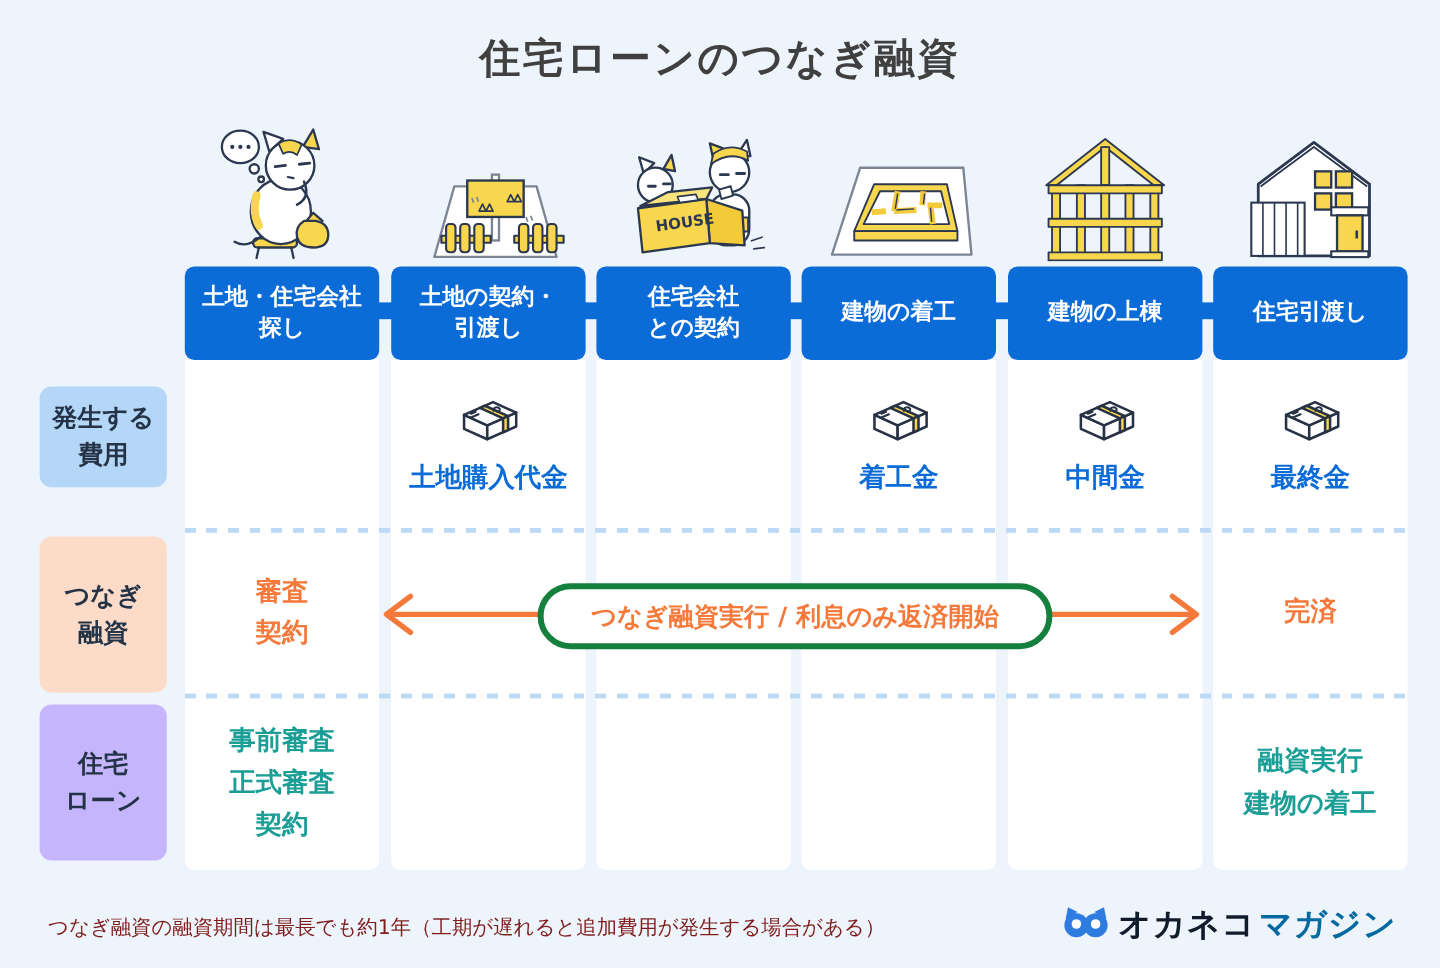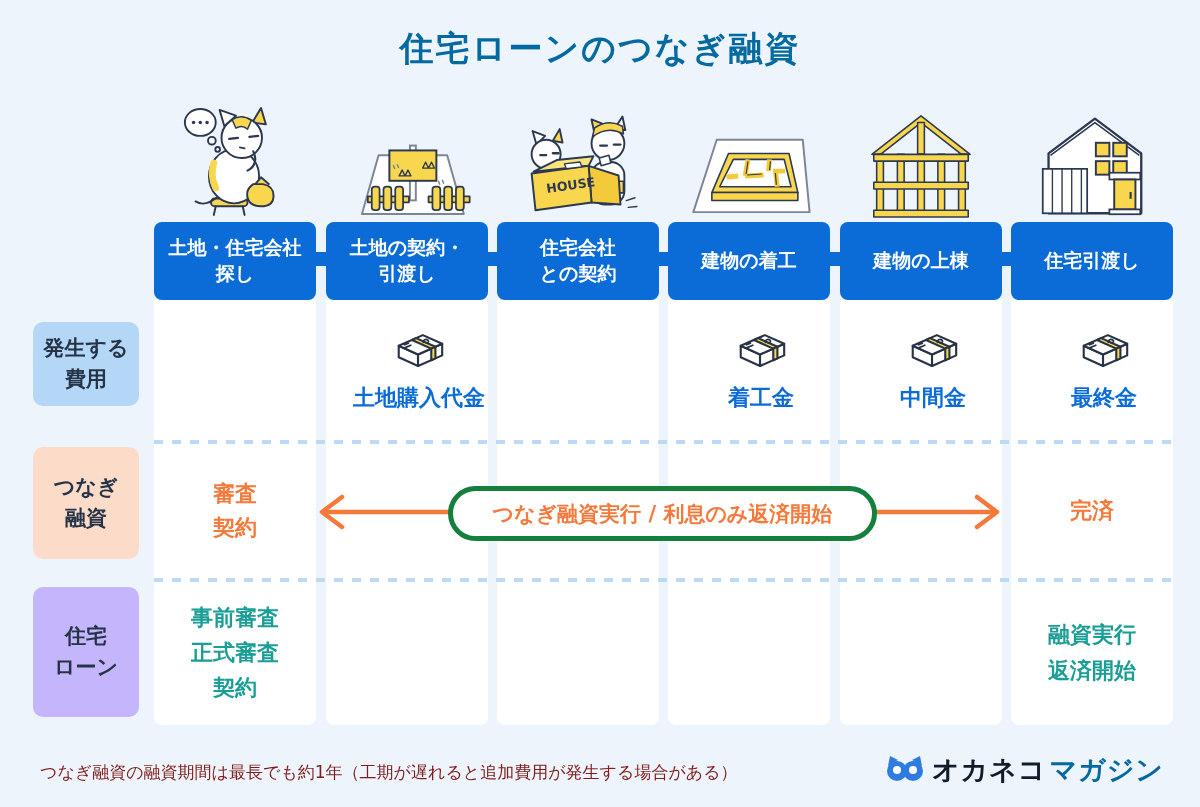--- a/index.html
+++ b/index.html
@@ -4,21 +4,21 @@
 <style>
   html,body { margin:0; padding:0; background:#e2e8ef; }
   .page {
     position:relative; width:1200px; height:807px; overflow:hidden;
     background:#eef4fb;
     font-family:"DejaVu Sans","Liberation Sans",sans-serif;
   }
   .title {
     position:absolute; top:26px; left:0; width:100%;
     text-align:center; font-size:34px; font-weight:800;
-    color:#0369a1; letter-spacing:2px;
+    color:#404040; letter-spacing:2px;
   }
   
   .c1{left:154px}.c2{left:326px}.c3{left:497px}.c4{left:668px}.c5{left:840px}.c6{left:1011px}
 
   .colbg { position:absolute; top:300px; height:425px; width:162px;
     background:#ffffff; border-radius:0 0 8px 8px; }
 
   .header {
     position:absolute; top:222px; height:78px; width:162px;
     background:#0b6cd8; border-radius:8px; z-index:2;
@@ -33,29 +33,29 @@
   .illu { position:absolute; top:96px; height:122px; width:162px;
     display:flex; align-items:flex-end; justify-content:center; }
 
   .rowlabel {
     position:absolute; left:33px; width:106px; border-radius:10px;
     display:flex; align-items:center; justify-content:center;
     text-align:center; white-space:pre-line;
     font-weight:700; font-size:21px; color:#253347; line-height:1.5;
   }
   .rl1 { top:322px; height:84px; background:#b4d7f8; }
-  .rl2 { top:447px; height:112px; background:#fcdcc9; }
+  .rl2 { top:447px; height:130px; background:#fcdcc9; }
   .rl3 { top:587px; height:130px; background:#c4b5fd; }
 
   .dash { position:absolute; left:154px; width:1019px; height:4px; z-index:3;
     background:repeating-linear-gradient(90deg,#bcd9f6 0 9px,transparent 9px 18px); }
   .d1{top:440px}.d2{top:578px}
 
   .cost { position:absolute; top:300px; height:142px; width:162px; z-index:2;
-    display:flex; flex-direction:column; align-items:center; justify-content:center; gap:8px;margin-left:12px; }
+    display:flex; flex-direction:column; align-items:center; justify-content:center; gap:8px; }
   .cost .lbl { color:#0b6cd8; font-weight:700; font-size:22px; }
 
   .bridgecell { position:absolute; top:442px; height:138px; width:162px; z-index:2;
     display:flex; align-items:center; justify-content:center;
     text-align:center; white-space:pre-line;
     color:#f5793a; font-weight:700; font-size:22px; line-height:1.55; }
 
   .pill { position:absolute; left:448px; top:486px; width:419px; height:45px; z-index:4;
     background:#ffffff; border:5px solid #15803d; border-radius:28px;
     display:flex; align-items:center; justify-content:center;
@@ -333,21 +333,21 @@
       <path d="M104,9 L124,24 L104,39"></path>
     </g>
   </svg>
 
   <div class="bridgecell c6">完済</div>
 
   <div class="loancell c1">事前審査
 正式審査
 契約</div>
   <div class="loancell c6">融資実行
-返済開始</div>
+建物の着工</div>
 
   <div class="footnote">つなぎ融資の融資期間は最長でも約1年（工期が遅れると追加費用が発生する場合がある）</div>
 
   <div class="logo">
     <svg width="40" height="30" viewBox="0 0 40 30">
       <path d="M3,11 L5,1 L13,5 Z" fill="#2e7ce0"></path>
       <path d="M37,11 L35,1 L27,5 Z" fill="#2e7ce0"></path>
       <circle cx="12" cy="16" r="10" fill="#2e7ce0"></circle>
       <circle cx="28" cy="16" r="10" fill="#2e7ce0"></circle>
       <circle cx="12" cy="15" r="4" fill="#ffffff"></circle>

